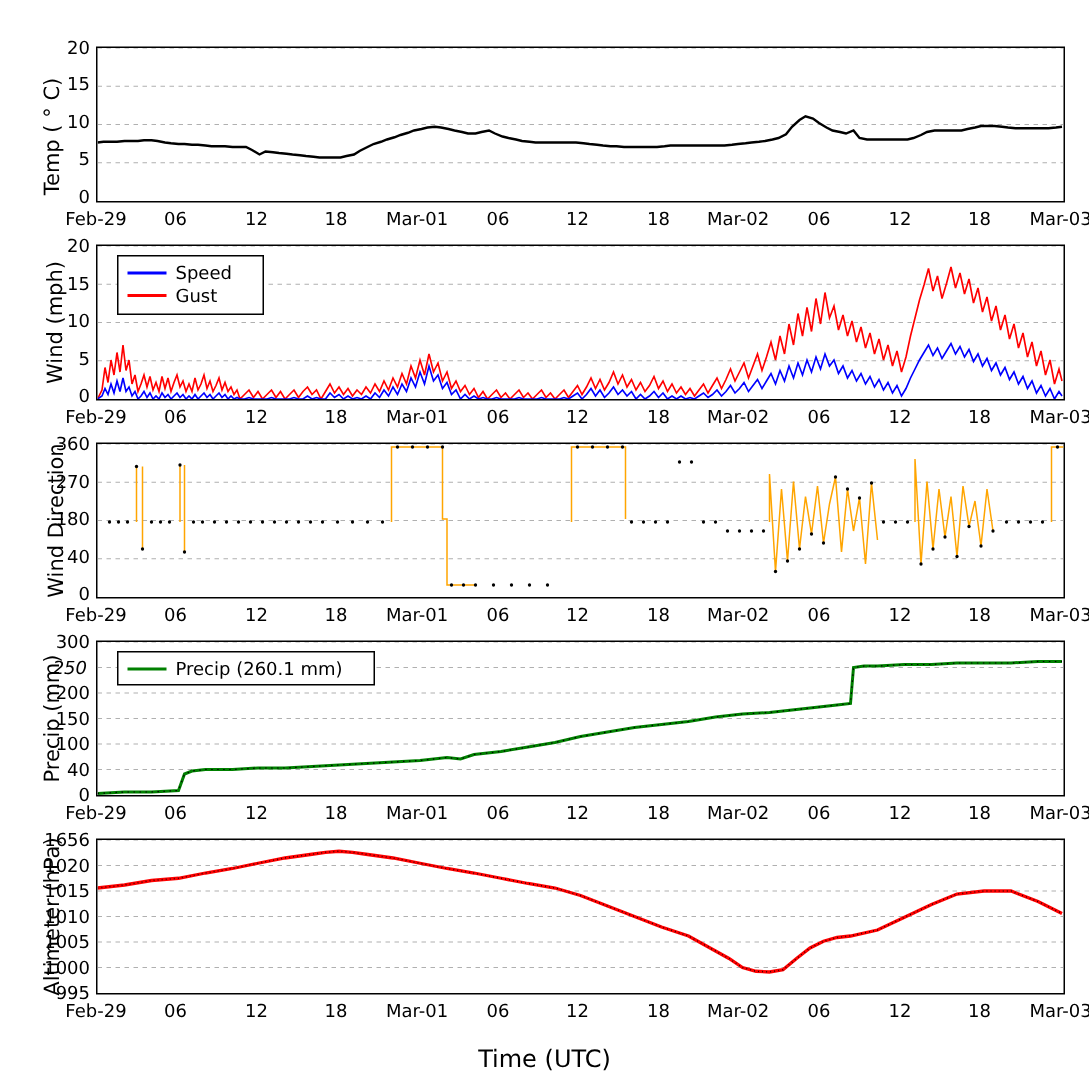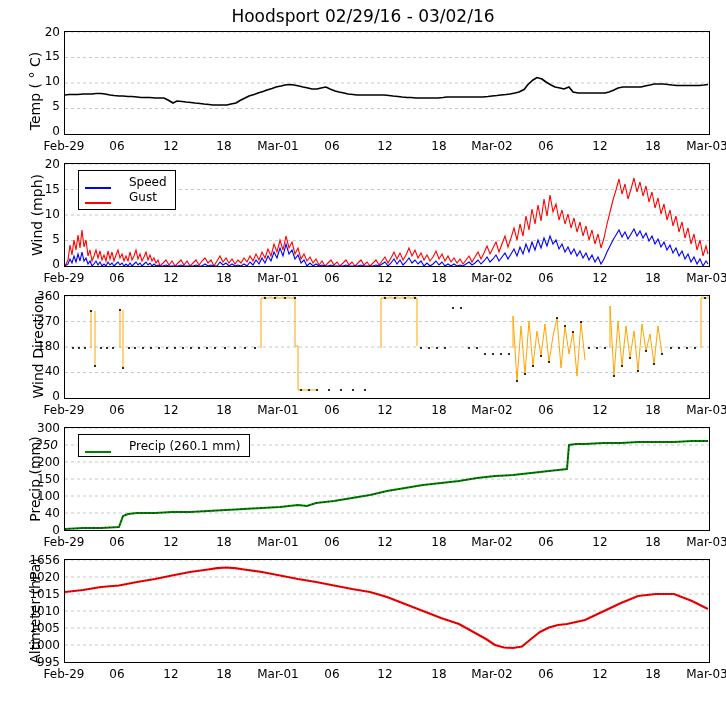--- a/index.html
+++ b/index.html
@@ -6,32 +6,31 @@
   body{width:726px;height:725px;background:#ffffff;font-family:"DejaVu Sans","Liberation Sans",sans-serif;overflow:hidden;}
   #root{position:relative;width:726px;height:725px;}
   .title{position:absolute;left:0;top:6px;width:726px;text-align:center;font-size:17px;color:#000;}
   .panel{position:absolute;}
   .plot{position:absolute;border:1px solid #000;box-sizing:border-box;background:#fff;overflow:hidden;}
   .ylabel{position:absolute;font-size:14px;color:#000;transform-origin:center center;white-space:nowrap;}
   .ytick{position:absolute;font-size:12px;color:#000;text-align:right;white-space:nowrap;}
   .xtick{position:absolute;font-size:12px;color:#000;text-align:center;white-space:nowrap;}
   .xlabel{position:absolute;font-size:16px;color:#000;text-align:center;width:726px;left:0;}
   .legend{position:absolute;border:1px solid #000;background:#fff;font-size:12px;padding:3px 6px;box-sizing:border-box;}
-  .legrow{display:flex;align-items:flex-end;height:15px;gap:12px;}
+  .legrow{display:flex;align-items:center;height:15px;}
   .legline{display:inline-block;width:26px;height:0;border-top:2px solid #000;margin-right:6px;}
   .leglabel{color:#000;font-size:12px;}
   svg{display:block;}
   .gridline{stroke:#b0b0b0;stroke-width:0.7;stroke-dasharray:3,3;}
 </style>
 </head>
 <body>
 
 <div id="root">
 
-  <div class="title">Hoodsport 02/29/16 - 03/02/16</div>
 
   <div class="panel">
     <div class="ylabel" style="left:-25px;top:83px;width:120px;text-align:center;transform:rotate(-90deg);">Temp ( ° C)</div>
 
     <div class="ytick" style="left:24px;top:25px;width:36px;">20</div>
     <div class="ytick" style="left:24px;top:49px;width:36px;">15</div>
     <div class="ytick" style="left:24px;top:74px;width:36px;">10</div>
     <div class="ytick" style="left:24px;top:99px;width:36px;">5</div>
     <div class="ytick" style="left:24px;top:124px;width:36px;">0</div>
 
@@ -317,13 +316,14 @@
     <div class="xtick" style="left:306px;top:667px;width:52px;">06</div>
     <div class="xtick" style="left:359px;top:667px;width:52px;">12</div>
     <div class="xtick" style="left:413px;top:667px;width:52px;">18</div>
     <div class="xtick" style="left:466px;top:667px;width:52px;">Mar-02</div>
     <div class="xtick" style="left:520px;top:667px;width:52px;">06</div>
     <div class="xtick" style="left:574px;top:667px;width:52px;">12</div>
     <div class="xtick" style="left:627px;top:667px;width:52px;">18</div>
     <div class="xtick" style="left:681px;top:667px;width:52px;">Mar-03</div>
   </div>
 
+  <div class="xlabel" style="top:696px;">Time (UTC)</div>
 </div>
 
 </body></html>

